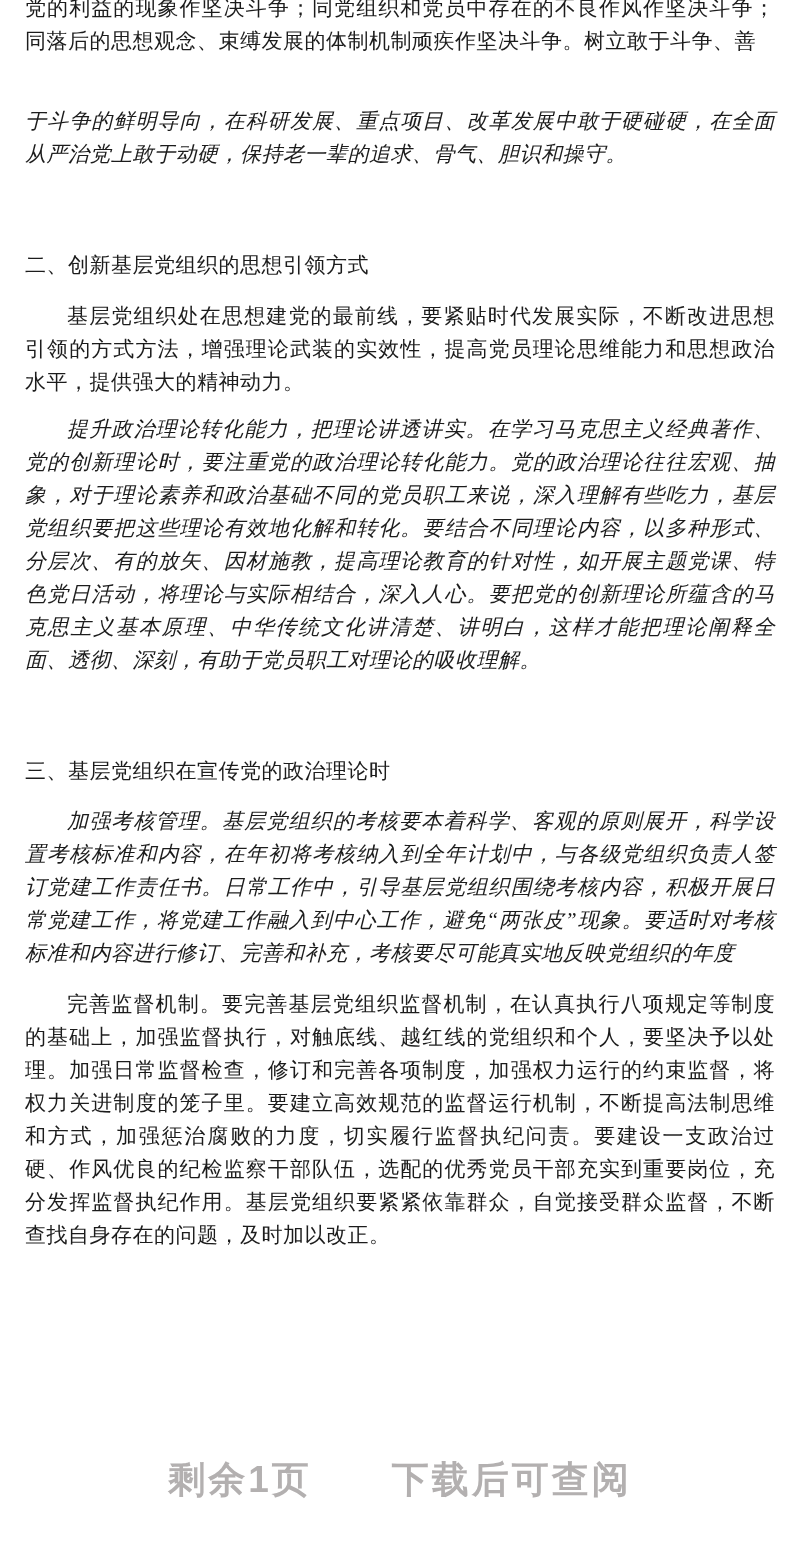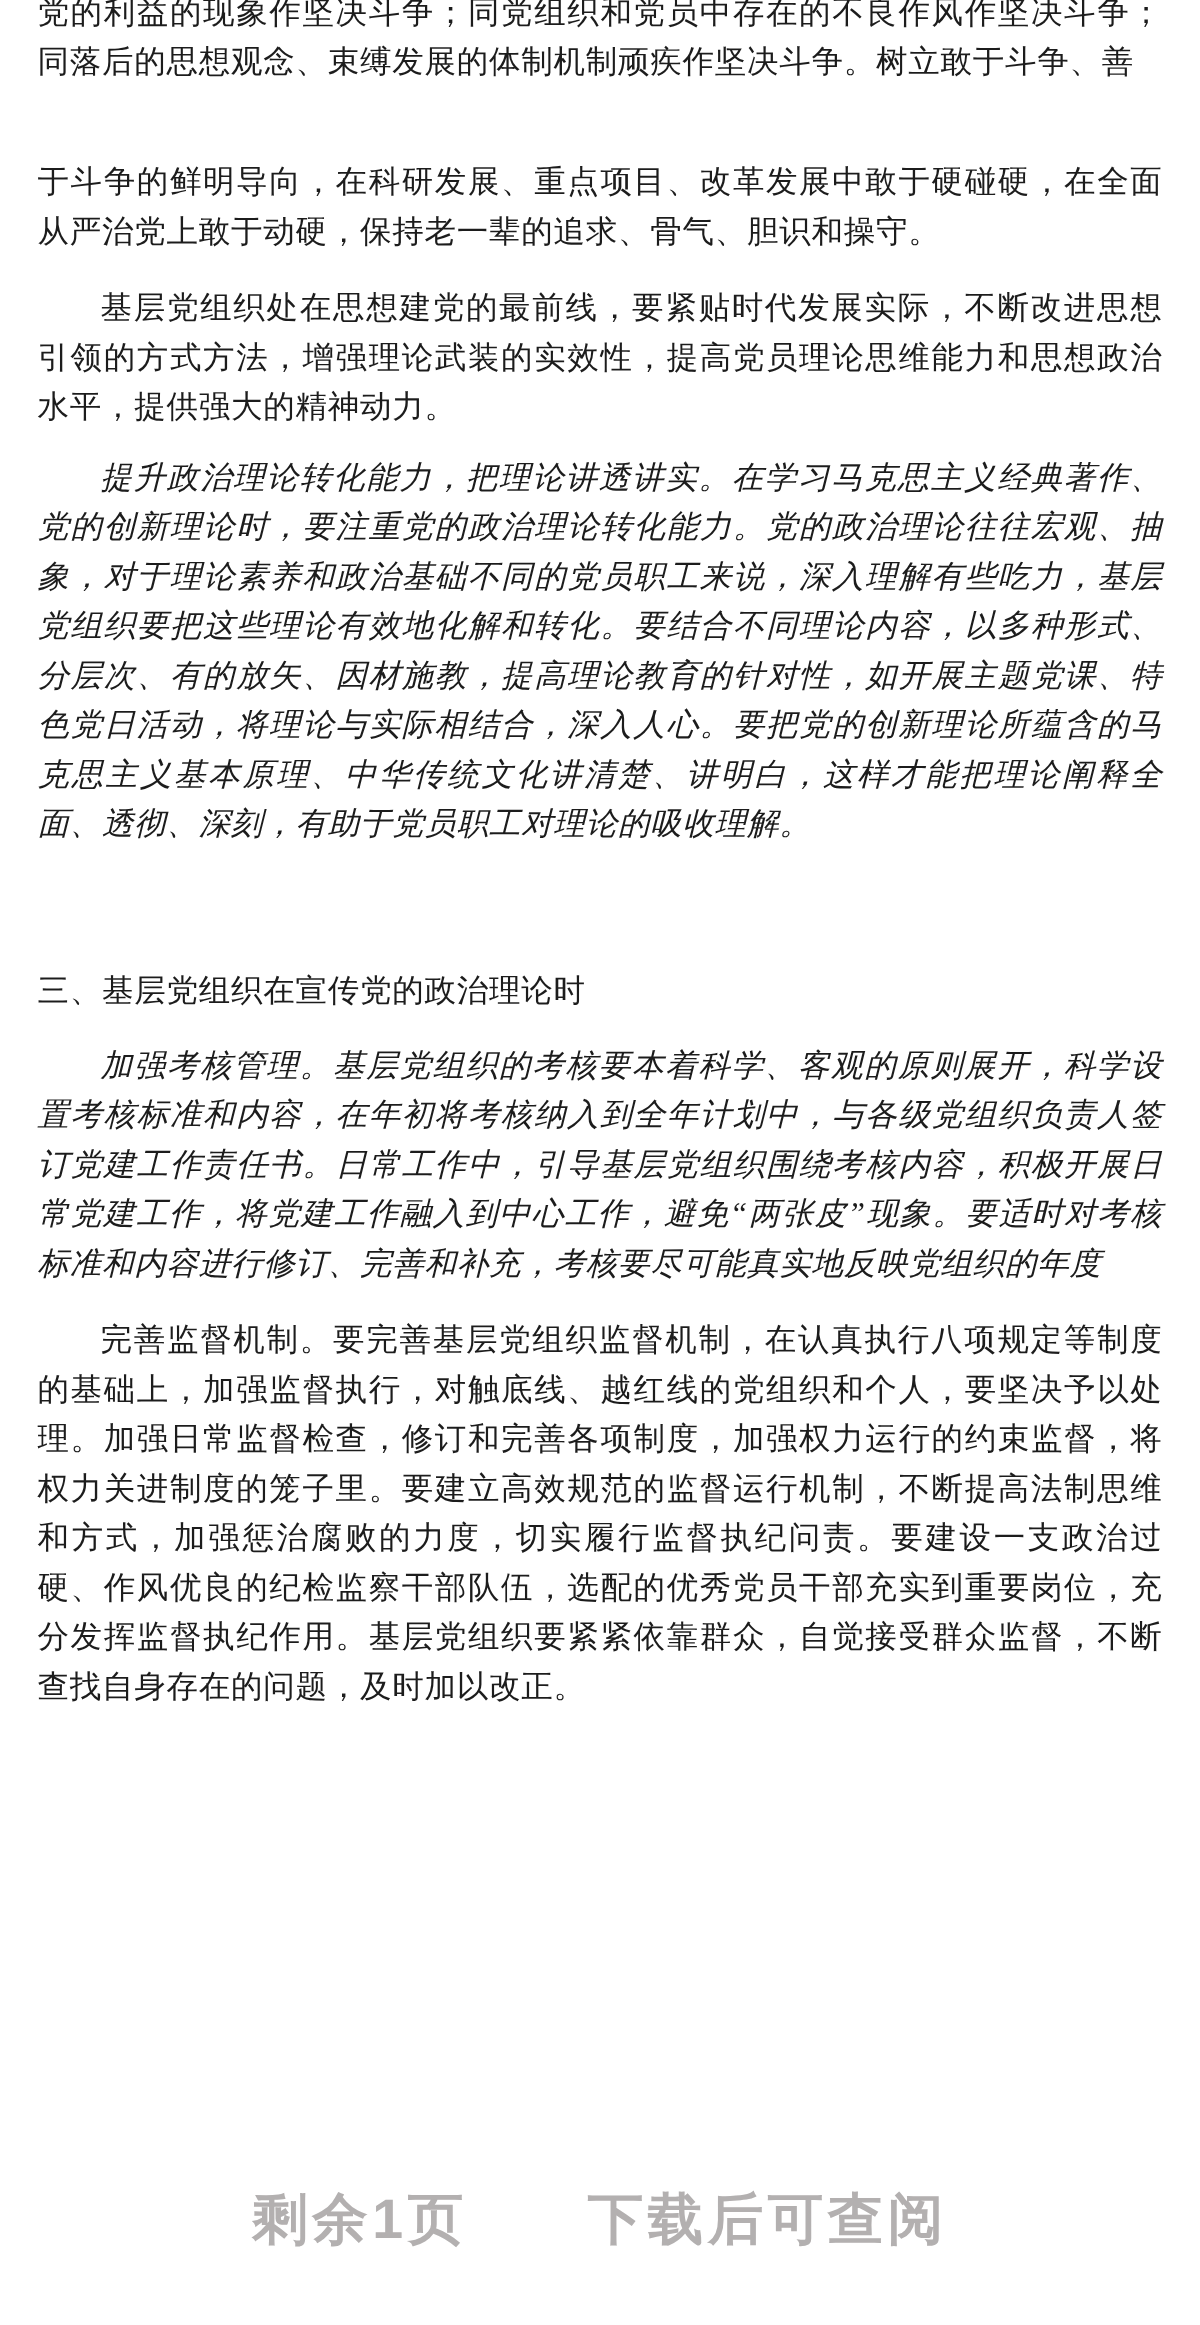--- a/index.html
+++ b/index.html
@@ -27,20 +27,21 @@
     font-weight: normal;
   }
   .indent {
     text-indent: 2em;
   }
   .carry-1 {
     margin-top: -8px;
   }
   .carry-2 {
     margin-top: 47px;
+    font-style: italic;
   }
   .section-heading {
     margin-top: 78px;
     font-size: 21px;
     line-height: 33px;
     letter-spacing: 0.5px;
     font-weight: normal;
   }
   .after-heading {
     margin-top: 18px;
@@ -64,20 +65,21 @@
 </style>
 </head>
 <body style="background: rgb(255, 255, 255); color: rgb(28, 28, 28);">
 
 <div class="page">
 
   <p class="para carry-1">党的利益的现象作坚决斗争；同党组织和党员中存在的不良作风作坚决斗争；同落后的思想观念、束缚发展的体制机制顽疾作坚决斗争。树立敢于斗争、善</p>
 
   <p class="para carry-2">于斗争的鲜明导向，在科研发展、重点项目、改革发展中敢于硬碰硬，在全面从严治党上敢于动硬，保持老一辈的追求、骨气、胆识和操守。</p>
 
+  <h2 class="section-heading">二、创新基层党组织的思想引领方式</h2>
 
   <p class="para indent after-heading">基层党组织处在思想建党的最前线，要紧贴时代发展实际，不断改进思想引领的方式方法，增强理论武装的实效性，提高党员理论思维能力和思想政治水平，提供强大的精神动力。</p>
 
   <p class="para indent body-para">提升政治理论转化能力，把理论讲透讲实。在学习马克思主义经典著作、党的创新理论时，要注重党的政治理论转化能力。党的政治理论往往宏观、抽象，对于理论素养和政治基础不同的党员职工来说，深入理解有些吃力，基层党组织要把这些理论有效地化解和转化。要结合不同理论内容，以多种形式、分层次、有的放矢、因材施教，提高理论教育的针对性，如开展主题党课、特色党日活动，将理论与实际相结合，深入人心。要把党的创新理论所蕴含的马克思主义基本原理、中华传统文化讲清楚、讲明白，这样才能把理论阐释全面、透彻、深刻，有助于党员职工对理论的吸收理解。</p>
 
 
   <h2 class="section-heading">三、基层党组织在宣传党的政治理论时</h2>
 
   <p class="para indent body-para">加强考核管理。基层党组织的考核要本着科学、客观的原则展开，科学设置考核标准和内容，在年初将考核纳入到全年计划中，与各级党组织负责人签订党建工作责任书。日常工作中，引导基层党组织围绕考核内容，积极开展日常党建工作，将党建工作融入到中心工作，避免“两张皮”现象。要适时对考核标准和内容进行修订、完善和补充，考核要尽可能真实地反映党组织的年度</p>
 

